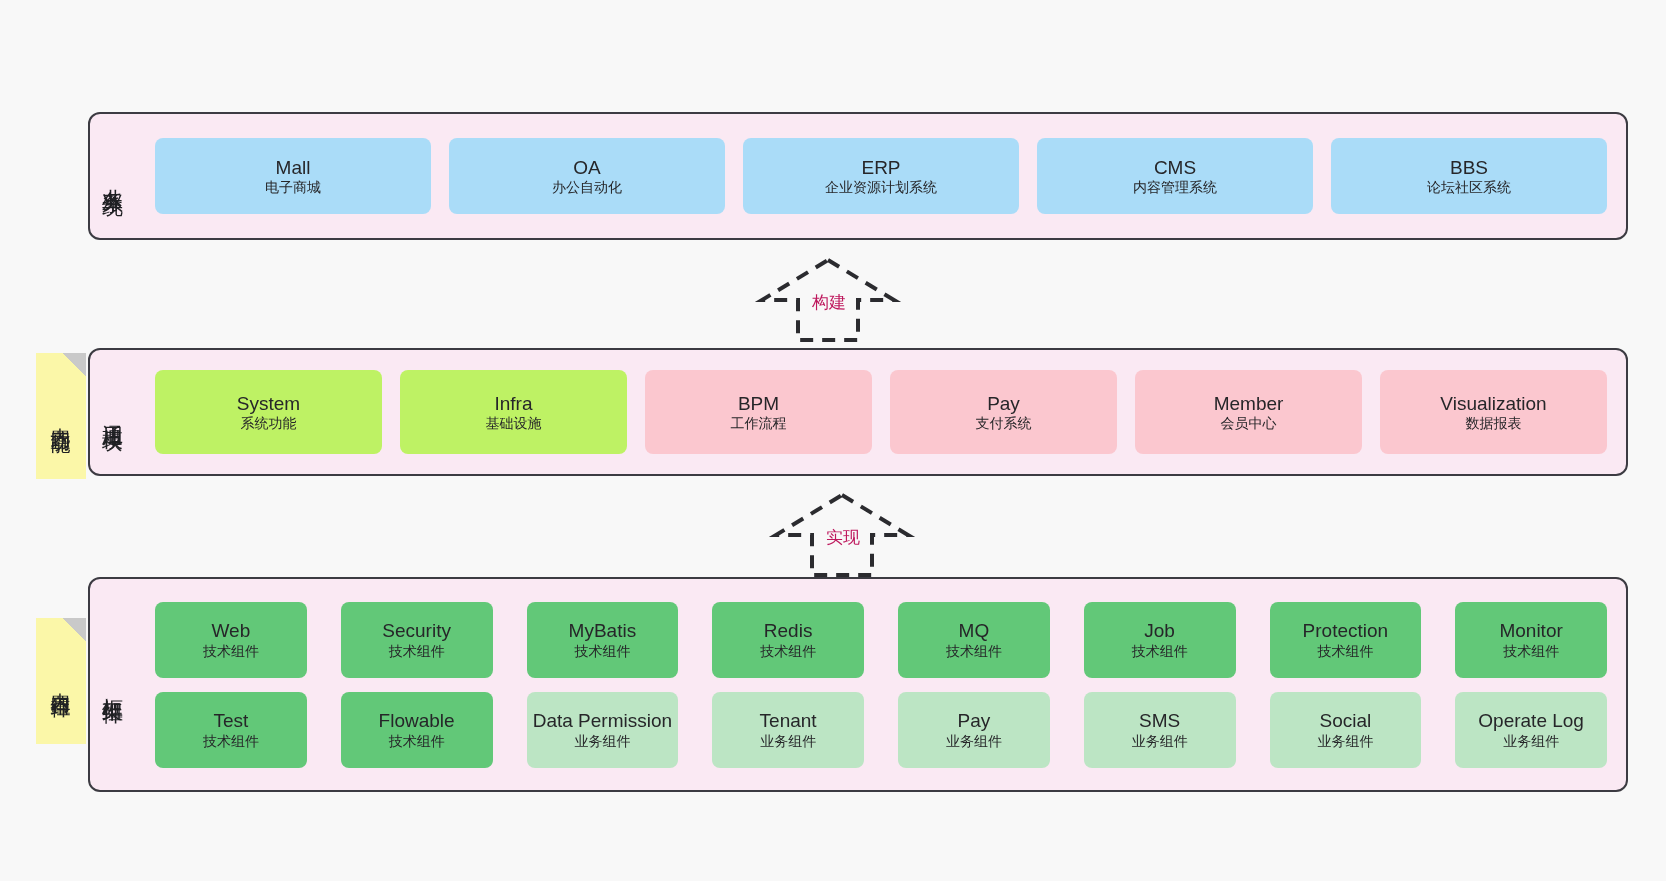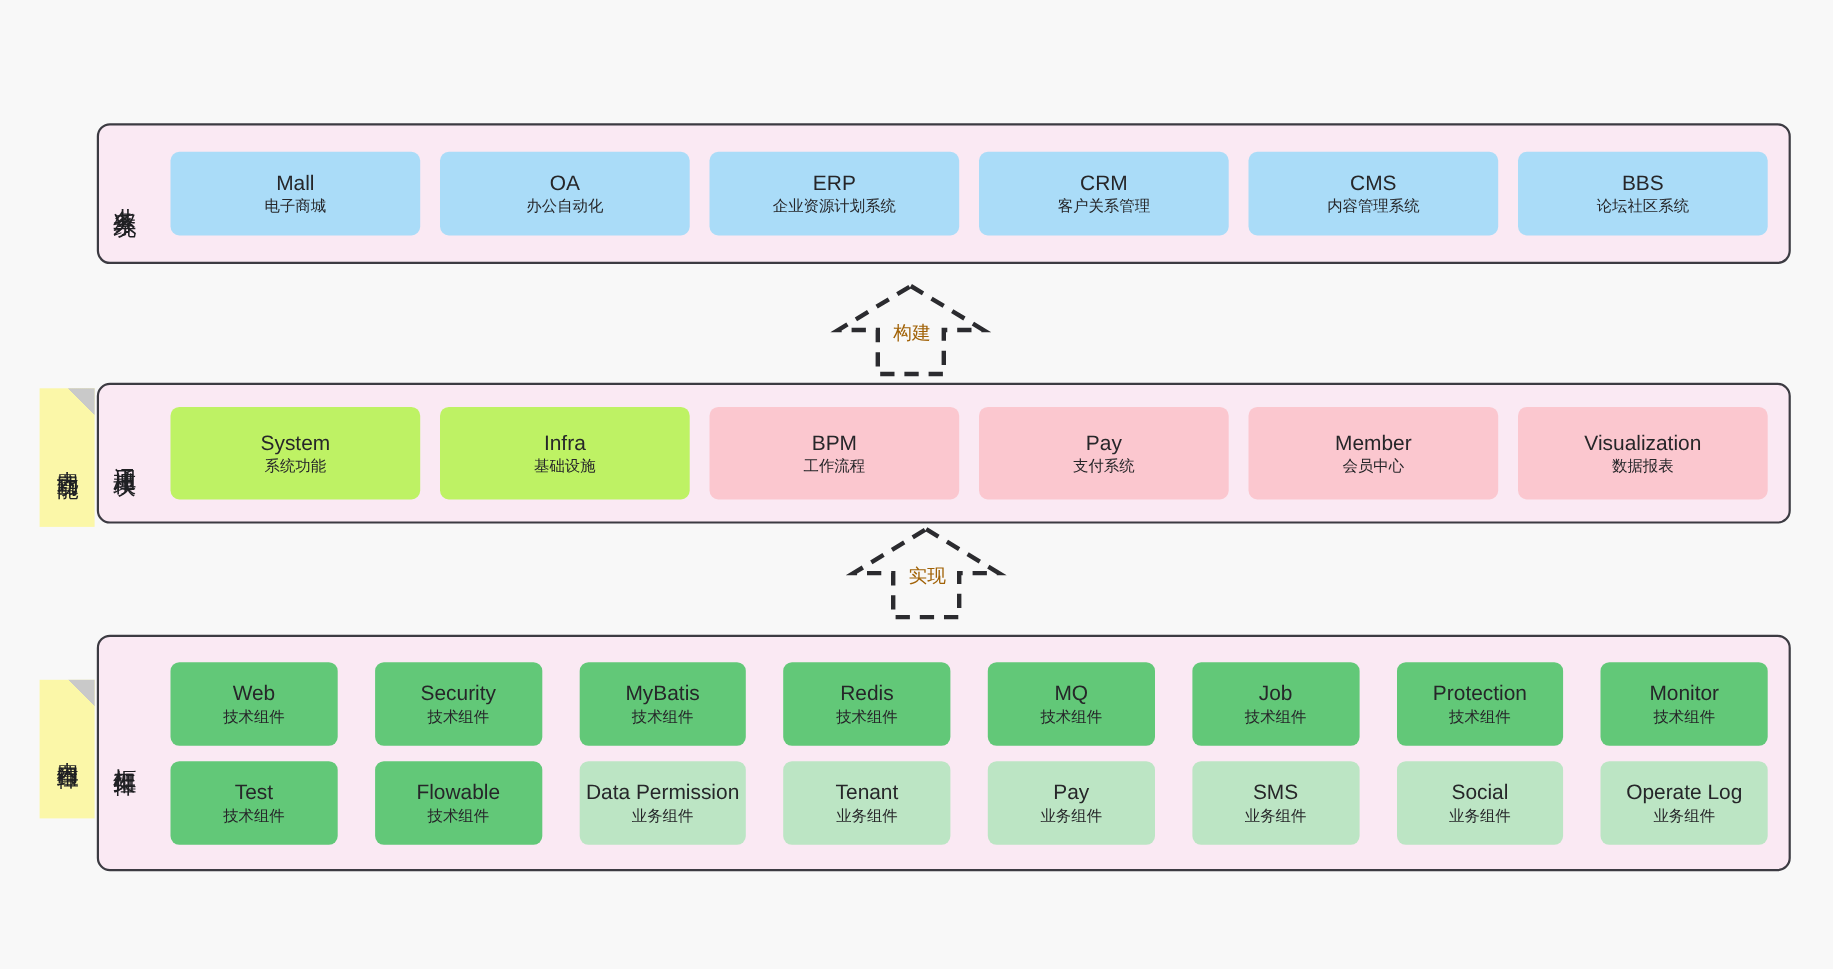--- a/index.html
+++ b/index.html
@@ -98,21 +98,21 @@
     width: 24px; height: 24px;
     background: linear-gradient(225deg, #c9c9c9 0 50%, transparent 50% 100%);
   }
 
   
   .arrow { position: absolute; }
   .arrow svg { display: block; overflow: visible; }
   .arrow .alabel {
     position: absolute;
     font-size: 17px;
-    color: #a16207;
+    color: #be185d;
     white-space: nowrap;
     user-select: none;
   }
 </style>
 </head>
 <body>
 
 <div id="canvas">
 
   <div class="band" id="band-business" style="left:88px; top:112px; width:1540px; height:128px;">
@@ -122,24 +122,20 @@
           <div class="t1">Mall</div>
           <div class="t2">电子商城</div>
         </div>
         <div class="node h-sys c-blue">
           <div class="t1">OA</div>
           <div class="t2">办公自动化</div>
         </div>
         <div class="node h-sys c-blue">
           <div class="t1">ERP</div>
           <div class="t2">企业资源计划系统</div>
-        </div>
-        <div class="node h-sys c-blue">
-          <div class="t1">CRM</div>
-          <div class="t2">客户关系管理</div>
         </div>
         <div class="node h-sys c-blue">
           <div class="t1">CMS</div>
           <div class="t2">内容管理系统</div>
         </div>
         <div class="node h-sys c-blue">
           <div class="t1">BBS</div>
           <div class="t2">论坛社区系统</div>
         </div>
       </div>
@@ -180,21 +176,21 @@
           <div class="t1">Member</div>
           <div class="t2">会员中心</div>
         </div>
         <div class="node h-mod c-pink">
           <div class="t1">Visualization</div>
           <div class="t2">数据报表</div>
         </div>
       </div>
   </div>
 
-  <div class="arrow" id="arrow-implement" style="left:772px; top:477px;">
+  <div class="arrow" id="arrow-implement" style="left:772px; top:491px;">
     <svg width="140" height="88" viewBox="0 0 140 88" aria-hidden="true">
       <path d="M70 4 L136 44 L100 44 L100 84 L40 84 L40 44 L4 44 Z" fill="none" stroke="#2b2b2f" stroke-width="4" stroke-dasharray="13 9" stroke-linejoin="miter" stroke-linecap="butt"></path>
     </svg>
     <span class="alabel" style="left:54px; top:35px;">实现</span>
   </div>
 
   <div class="note" id="note-framework" style="left:36px; top:618px; width:50px; height:126px;">
     <span class="fold"></span>
     <span>内置组件</span>
   </div>

